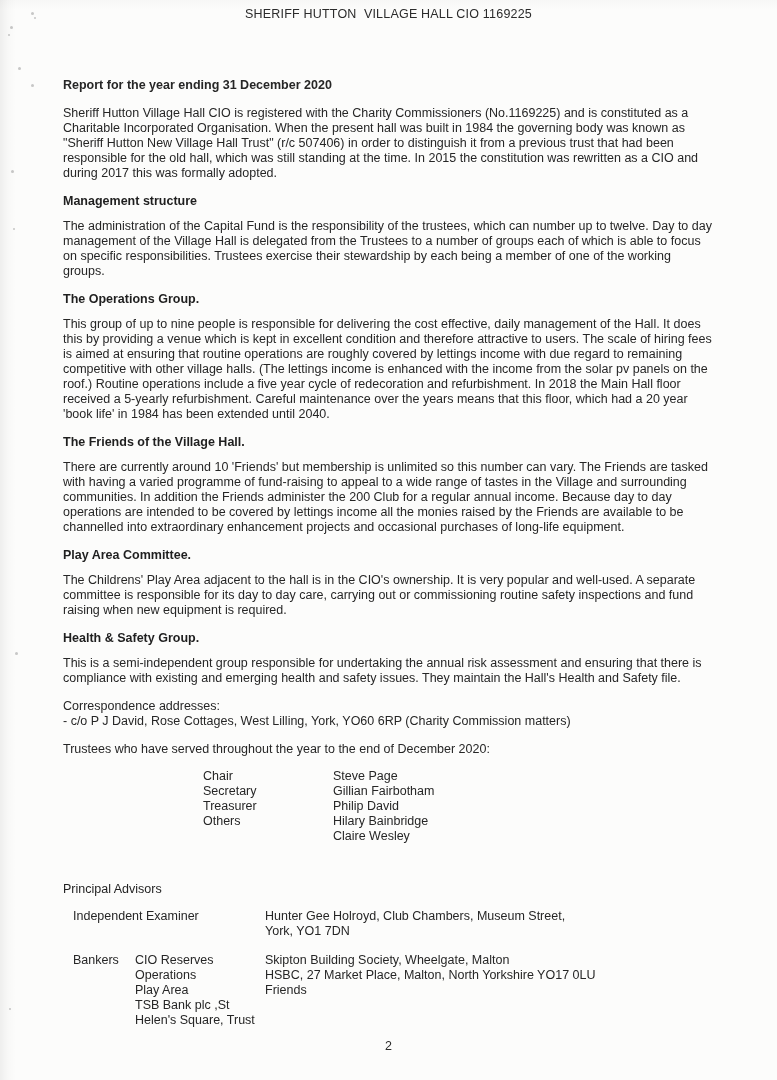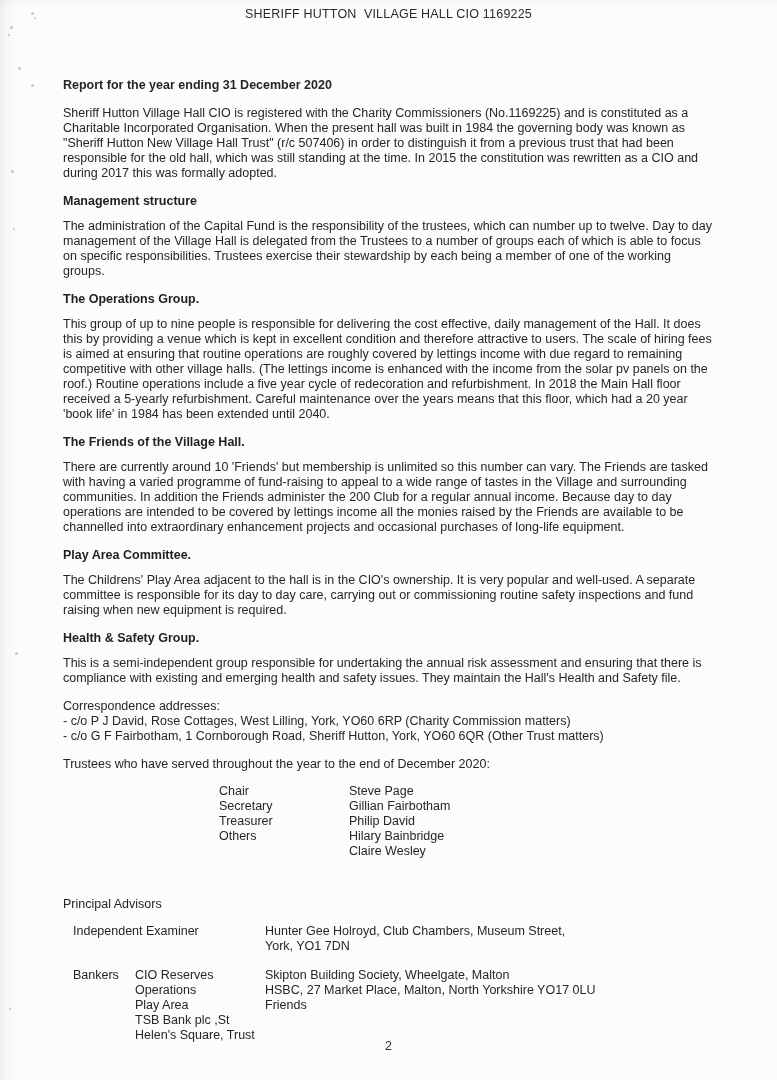--- a/index.html
+++ b/index.html
@@ -31,21 +31,21 @@
   .report-title{font-weight:bold;margin:0 0 13px 0;}
   h3.sec-heading{
     font-size:12.5px;font-weight:bold;
     margin:0 0 10px 0;color:#1f1f1f;
   }
   p.body-text{margin:0 0 13px 0;}
   .corr-block{margin:0 0 13px 0;}
   .corr-line{margin:0;}
   .trustees-intro{margin:0 0 12px 0;}
   .trustees-table{margin:0 0 38px 140px;}
-  .t-row{display:flex;margin-left:16px;}
+  .t-row{display:flex;}
   .t-role{width:130px;flex:none;}
   .t-name{flex:1;}
   .advisors-heading{
     font-size:12.5px;font-weight:normal;margin:0 0 12px 0;color:#1f1f1f;
   }
   .adv-indent{padding-left:10px;}
   .adv-grid{display:grid;grid-template-columns:62px 130px 1fr;}
   .ie-block{margin-bottom:14px;}
   .ie-label{grid-column:1 / span 2;}
   .ie-lines{grid-column:3;}
@@ -91,21 +91,20 @@
 
     <h3 class="sec-heading">Play Area Committee.</h3>
     <p class="body-text">The Childrens' Play Area adjacent to the hall is in the CIO's ownership. It is very popular and well-used. A separate committee is responsible for its day to day care, carrying out or commissioning routine safety inspections and fund raising when new equipment is required.</p>
 
     <h3 class="sec-heading">Health &amp; Safety Group.</h3>
     <p class="body-text">This is a semi-independent group responsible for undertaking the annual risk assessment and ensuring that there is compliance with existing and emerging health and safety issues.  They maintain the Hall's Health and Safety file.</p>
 
     <div class="corr-block">
       <div class="corr-line">Correspondence addresses:</div>
       <div class="corr-line">- c/o  P J David, Rose Cottages, West Lilling, York, YO60 6RP (Charity Commission matters)</div>
-      <div class="corr-line">- c/o  G F Fairbotham, 1 Cornborough Road, Sheriff Hutton, York, YO60 6QR (Other Trust matters)</div>
     </div>
 
     <div class="trustees-intro">Trustees who have served throughout the year to the end of December 2020:</div>
 
     <div class="trustees-table">
       <div class="t-row">
         <span class="t-role">Chair</span>
         <span class="t-name">Steve Page</span>
       </div>
       <div class="t-row">

